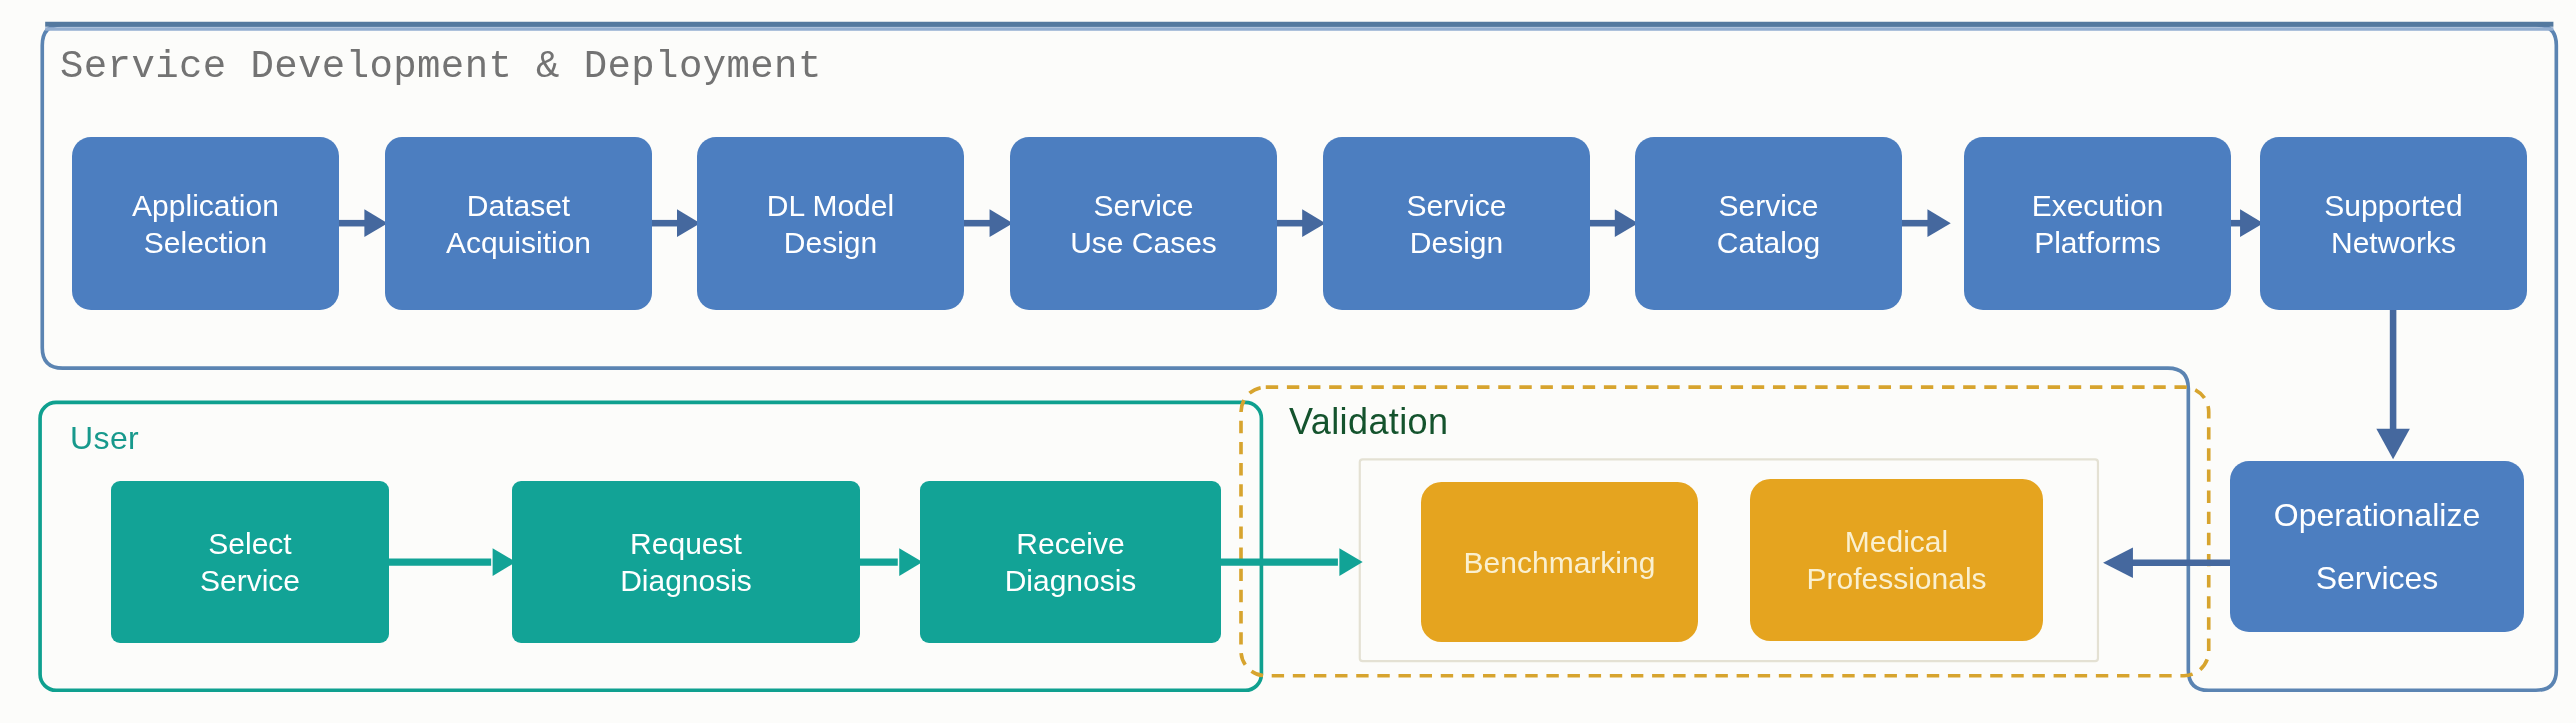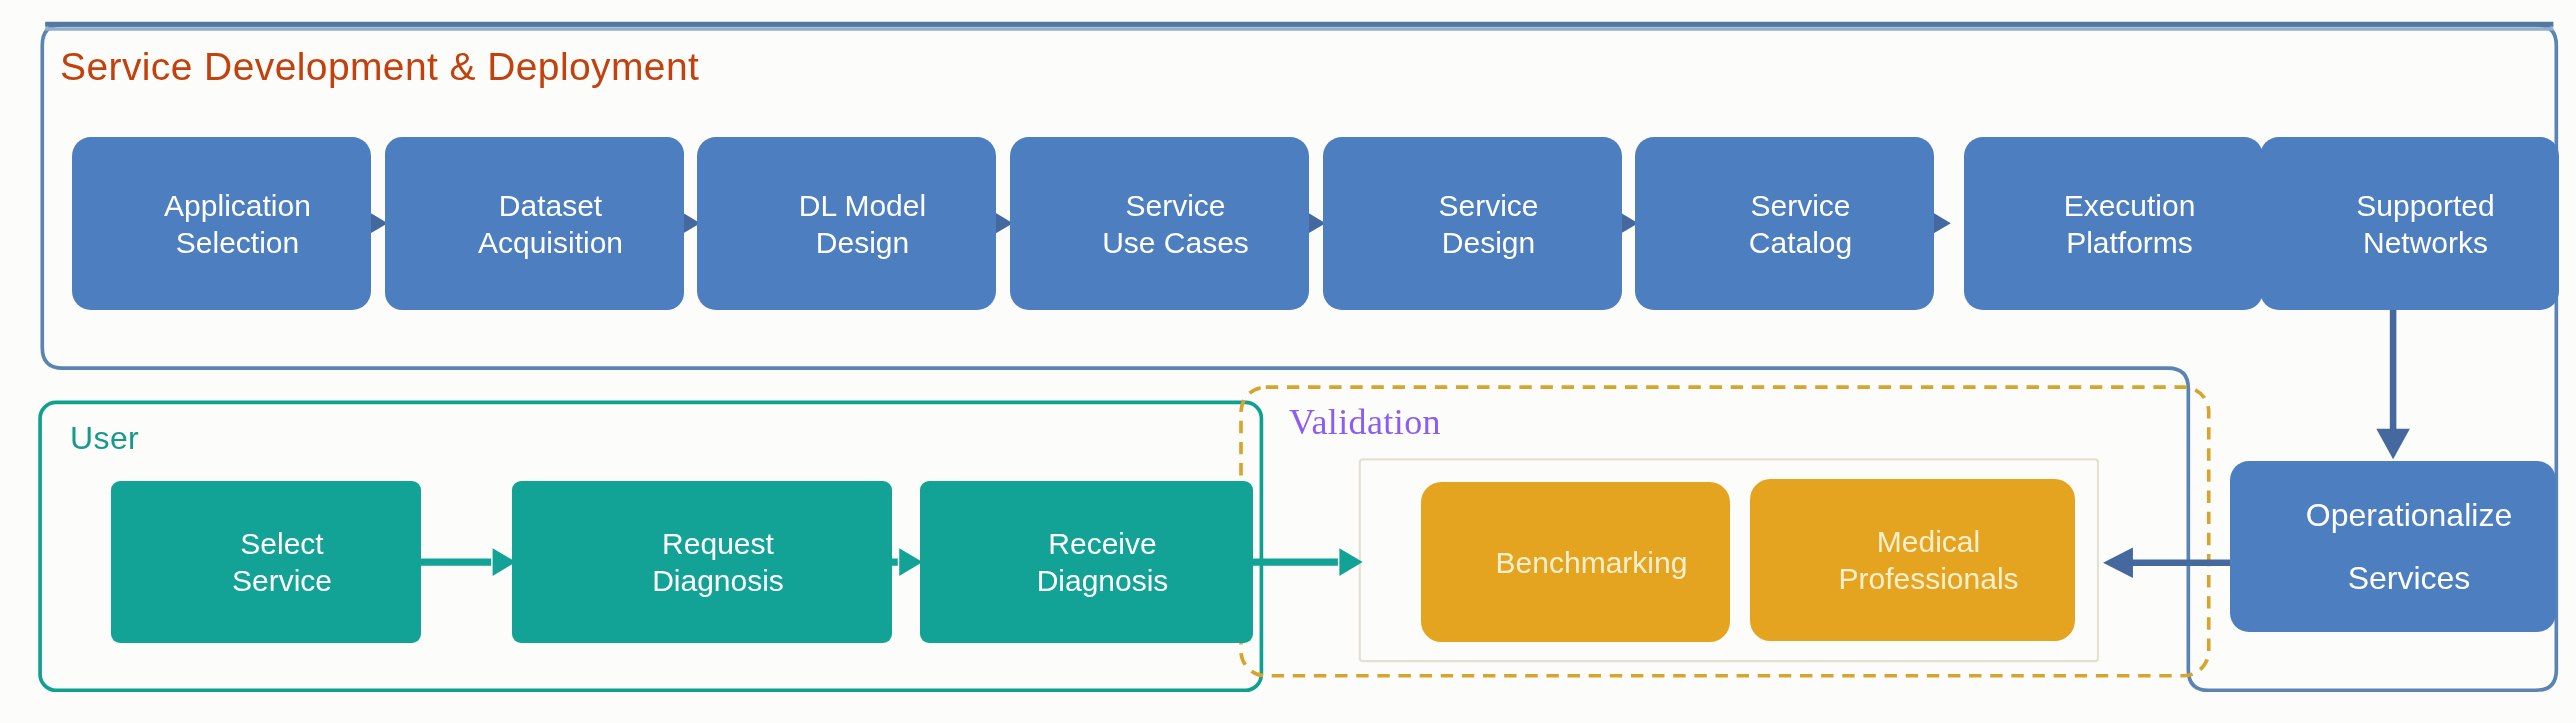--- a/index.html
+++ b/index.html
@@ -9,36 +9,36 @@
     background:#fcfcfa;
     font-family:"Liberation Sans", sans-serif;
     overflow:hidden;
   }
   .layer{position:absolute;left:0;top:0;}
   .box{
     position:absolute;
     display:flex;align-items:center;justify-content:center;
     text-align:center;
     color:#ffffff;
-    font-size:30px;line-height:37px;padding-left:32px;
+    font-size:30px;line-height:37px;
   }
   .box .lbl{white-space:pre-line;}
   .box.blue{background:#4c7ec0;border-radius:19px;}
   .box.teal{background:#12a396;border-radius:9px;}
   .box.gold{background:#e5a41f;border-radius:20.4px;color:#faf0d0;}
   .box.tall{font-size:32px;line-height:63px;}
   .sec-title{
     position:absolute;
     font-size:39px;
     letter-spacing:0.4px;
     white-space:nowrap;
   }
-  .t-dev{left:60px;top:45px;color:#c2410c;}
+  .t-dev{left:60px;top:45px;color:#737373;font-family:Liberation Mono, monospace;}
   .t-user{left:70px;top:420px;color:#17998c;font-size:32px;}
-  .t-val{left:1289px;top:401px;color:#8b5cf6;font-size:36px;font-family:Liberation Serif, serif;}
+  .t-val{left:1289px;top:401px;color:#14532d;font-size:36px;}
 </style>
 </head>
 <body>
 
 <div class="canvas">
 
   <svg class="layer" width="2576" height="724" viewBox="0 0 3535 993">
 
     <path d="M 84 34 H 3480 Q 3508 34 3508 62 V 919 Q 3508 947 3480 947 H 3031
              Q 3003 947 3003 919 V 533 Q 3003 505 2975 505 H 86 Q 58 505 58 477

